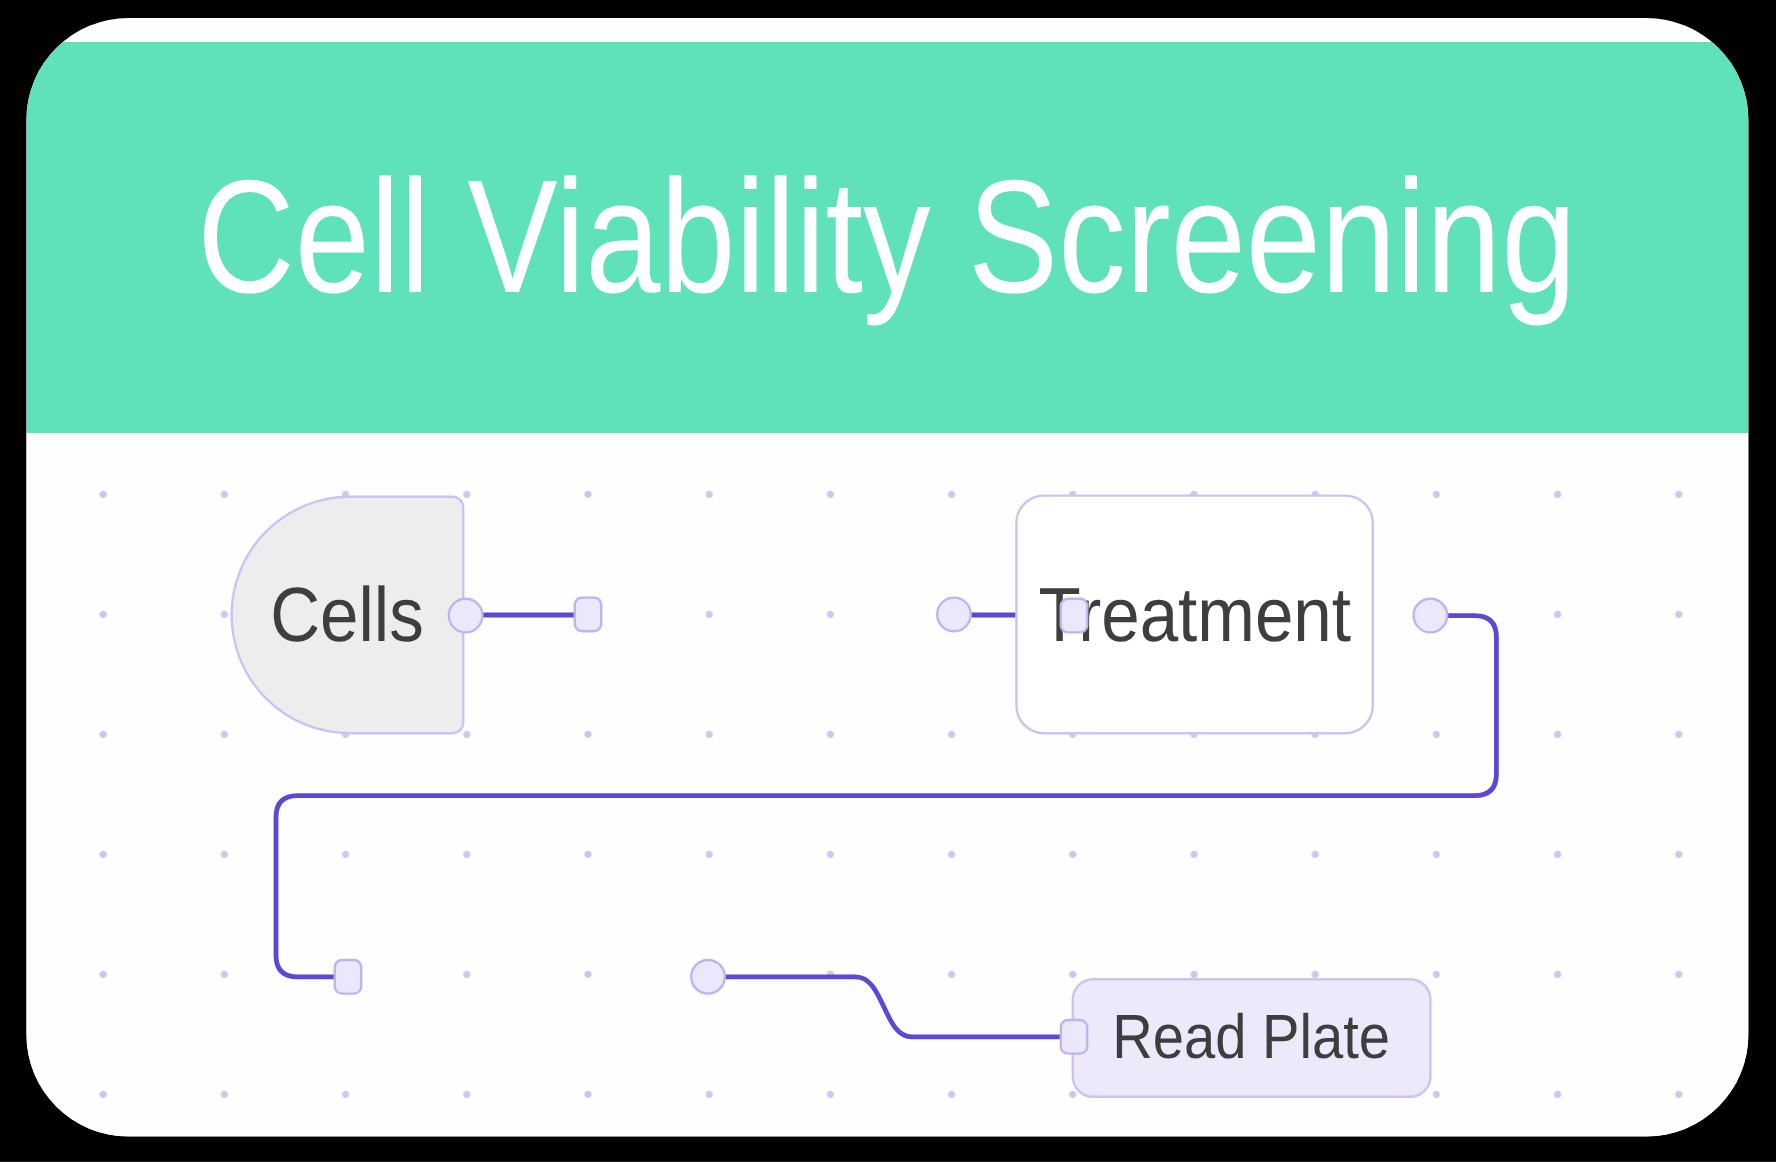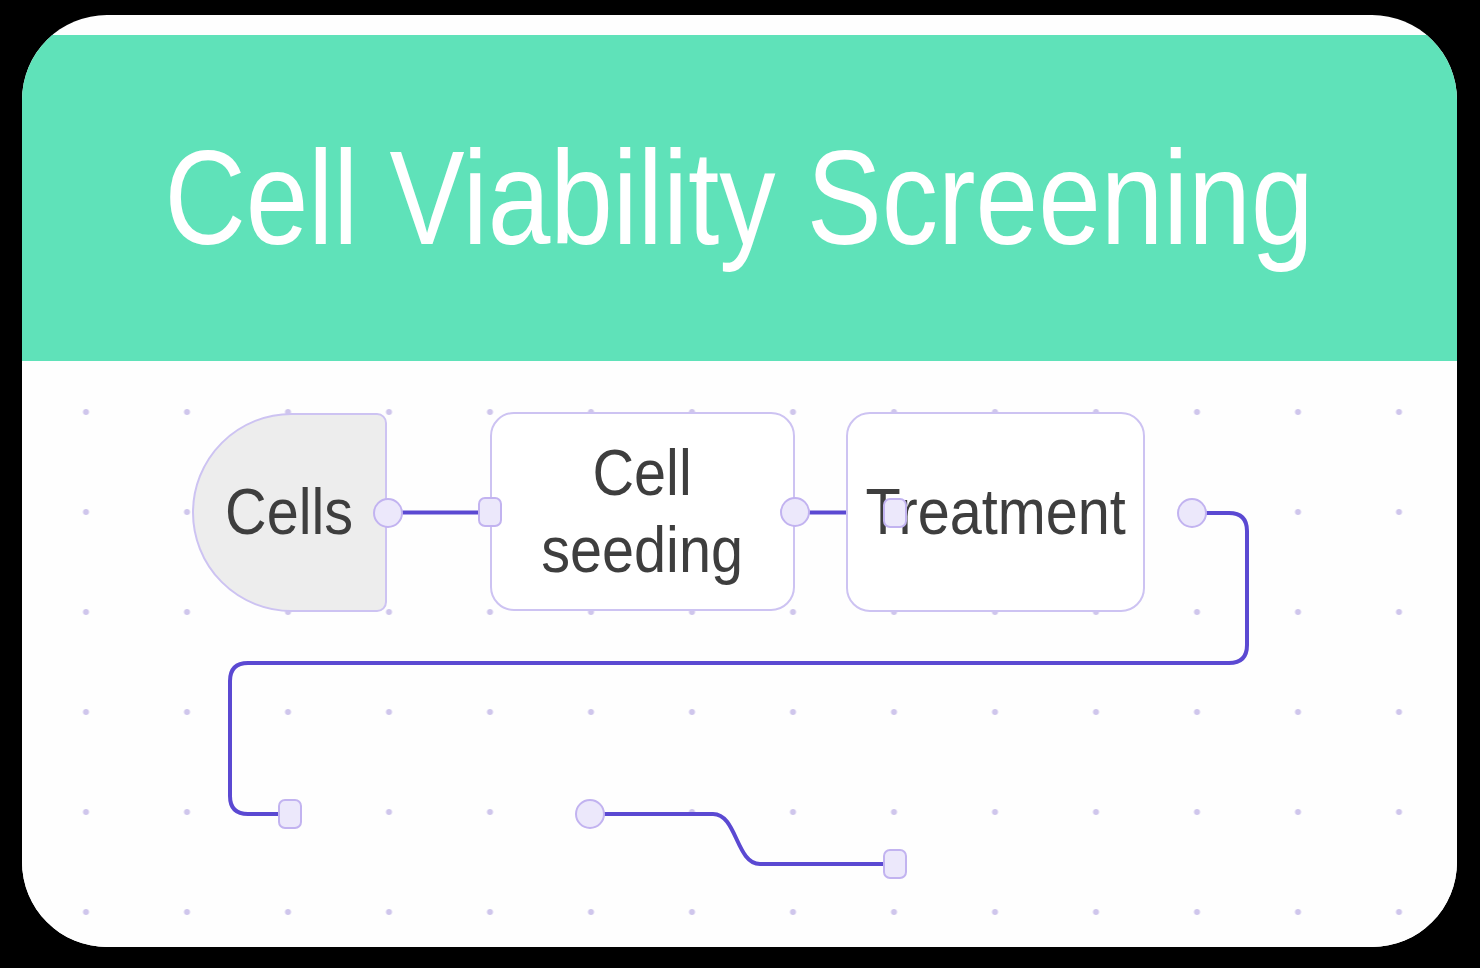--- a/index.html
+++ b/index.html
@@ -65,32 +65,29 @@
         <path d="M 381 151.5 L 458 151.5" stroke="#5B49D2" stroke-width="4" fill="none" stroke-linecap="round"></path>
         <path d="M 788 151.5 L 861 151.5" stroke="#5B49D2" stroke-width="4" fill="none" stroke-linecap="round"></path>
         <path d="M 1185 152 L 1207 152 Q 1225 152 1225 170 L 1225 284 Q 1225 302 1207 302 L 226 302 Q 208 302 208 320 L 208 435 Q 208 453 226 453 L 256 453" stroke="#5B49D2" stroke-width="4" fill="none" stroke-linecap="round"></path>
         <path d="M 583 453 L 691 453 C 715 453 714 503 738 503 L 861 503" stroke="#5B49D2" stroke-width="4" fill="none" stroke-linecap="round"></path>
       </svg>
 
       <div class="node node-cells">
         <div class="node-label">Cells</div>
       </div>
 
-      <div class="node node-cell-seeding">
-        <div class="node-label">
-          <div>Cell</div>
-          <div>seeding</div>
-        </div>
-      </div>
 
       <div class="node node-treatment">
         <div class="node-label">Treatment</div>
       </div>
 
 
+      <div class="node node-read-plate">
+        <div class="node-label">Read Plate</div>
+      </div>
 
       <div class="handle handle-circle" style="left:351px;top:137px;"></div>
       <div class="handle handle-circle" style="left:758px;top:136px;"></div>
       <div class="handle handle-circle" style="left:1155px;top:137px;"></div>
       <div class="handle handle-circle" style="left:553px;top:438px;"></div>
 
       <div class="handle handle-square" style="left:456px;top:136px;"></div>
       <div class="handle handle-square" style="left:861px;top:137px;"></div>
       <div class="handle handle-square" style="left:256px;top:438px;"></div>
       <div class="handle handle-square" style="left:861px;top:488px;"></div>

